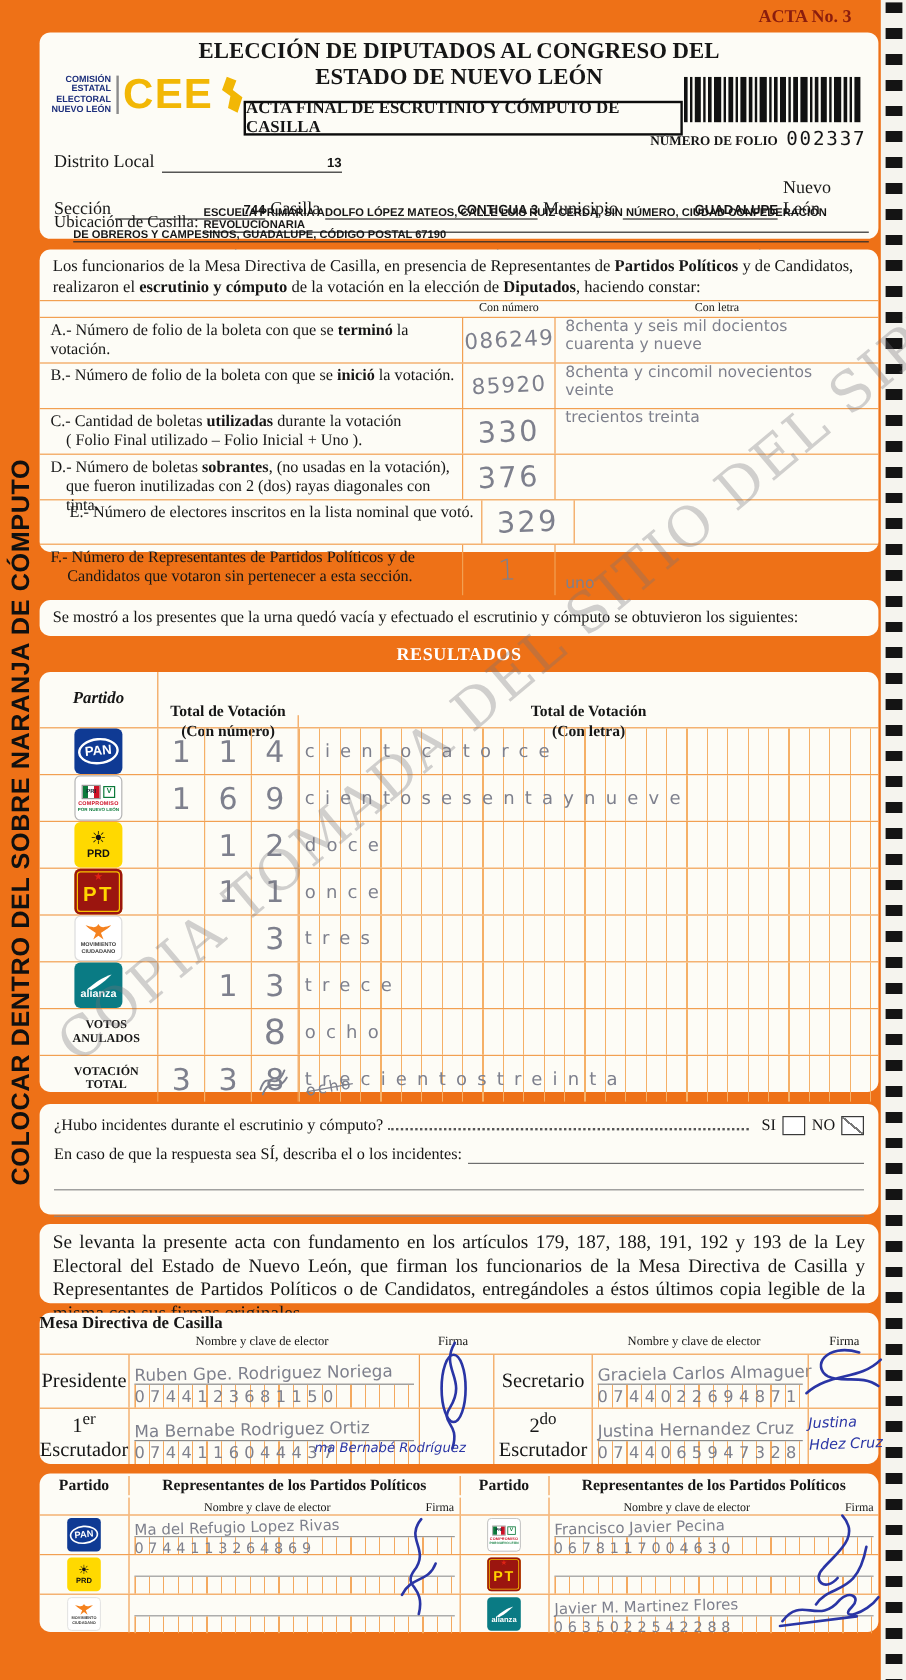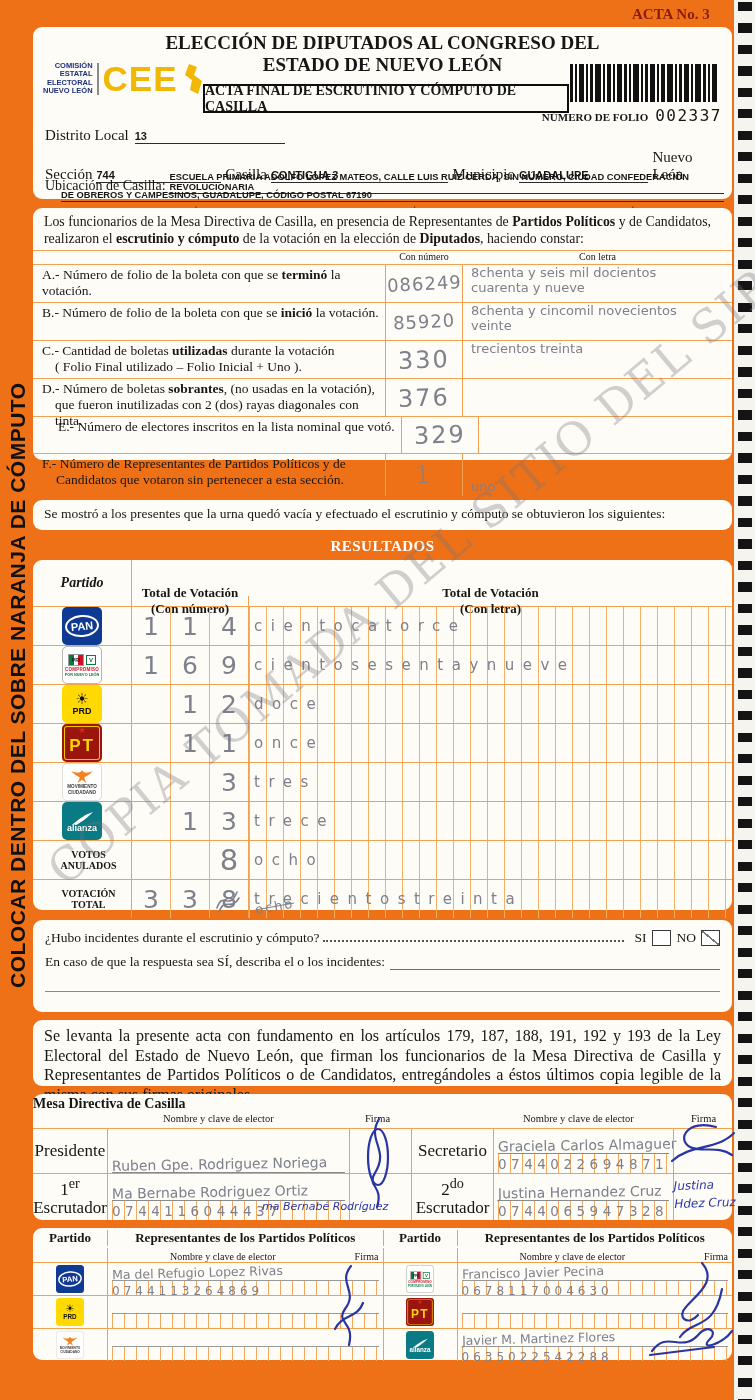--- a/index.html
+++ b/index.html
@@ -28,21 +28,21 @@
   .ceediv{width:2px;height:32px;background:#8b8b8b;}
   .ceetxt{font-family:"Liberation Sans",sans-serif;font-weight:bold;font-size:35px;color:#f2b705;
         letter-spacing:1px;line-height:1;}
   .subbox{position:absolute;left:170px;top:57px;width:362px;height:25px;border:2px solid #0d0d0d;
         display:flex;align-items:center;justify-content:center;font-weight:bold;font-size:14px;}
   .barcode{position:absolute;right:12px;top:37px;}
   .folio{position:absolute;right:10px;top:79px;display:flex;align-items:baseline;gap:7px;}
   .folio-lab{font-weight:bold;font-size:11px;}
   .folio-val{font-family:"DejaVu Sans Mono",monospace;font-size:16px;letter-spacing:1.5px;}
   .hrow{position:absolute;display:flex;align-items:flex-end;font-size:15px;}
-  .fval{font-family:"Liberation Sans",sans-serif;font-weight:bold;font-size:11px;text-align:left;
+  .fval{font-family:"Liberation Sans",sans-serif;font-weight:bold;font-size:11px;text-align:right;
         border-bottom:1.4px solid #2c2c2c;padding-bottom:1px;}
   .ubi-val{font-family:"Liberation Sans",sans-serif;font-weight:bold;font-size:9.3px;
         border-bottom:1.2px solid #2c2c2c;flex:1;padding-bottom:1px;}
   .uso{position:absolute;left:0;right:0;top:180px;display:flex;justify-content:space-between;
         padding:0 22px;font-weight:bold;font-size:7.5px;color:#2b2b2b;}
   
   .c2{top:208px;height:252px;}
   .intro{padding:6px 11px 3px 11px;font-size:13.8px;line-height:1.2;}
   .ithead{display:flex;height:13px;border-top:1px solid #f2a052;font-size:10px;}
   .irow{display:flex;border-top:1px solid #f2a052;}
@@ -546,20 +546,23 @@
       <span style="left:332px;">Firma</span>
       <span style="left:490px;">Nombre y clave de elector</span>
       <span style="left:658px;">Firma</span>
     </div>
     <div class="mrow" style="height:44px;">
       <div class="mrole">Presidente</div>
       <div class="mname">
         <div class="top">
             <span class="hw nm">Ruben Gpe. Rodriguez Noriega</span>
           </div>
+        <div class="bot comb2">
+            <span class="hw cv">0744123681150</span>
+          </div>
       </div>
       <div class="mfirma">
         <svg class="sig" style="left:8px;top:-14px;" width="42" height="104" viewBox="0 0 42 104">
           <g stroke="#2a35a5" stroke-width="2.2" fill="none" stroke-linecap="round">
             <path d="M21 4 C8 26 32 34 17 58 C8 72 26 70 19 92"></path>
             <ellipse cx="20" cy="42" rx="10" ry="28"></ellipse>
           </g>
         </svg>
       </div>
       <div class="mrole r2">Secretario</div>

